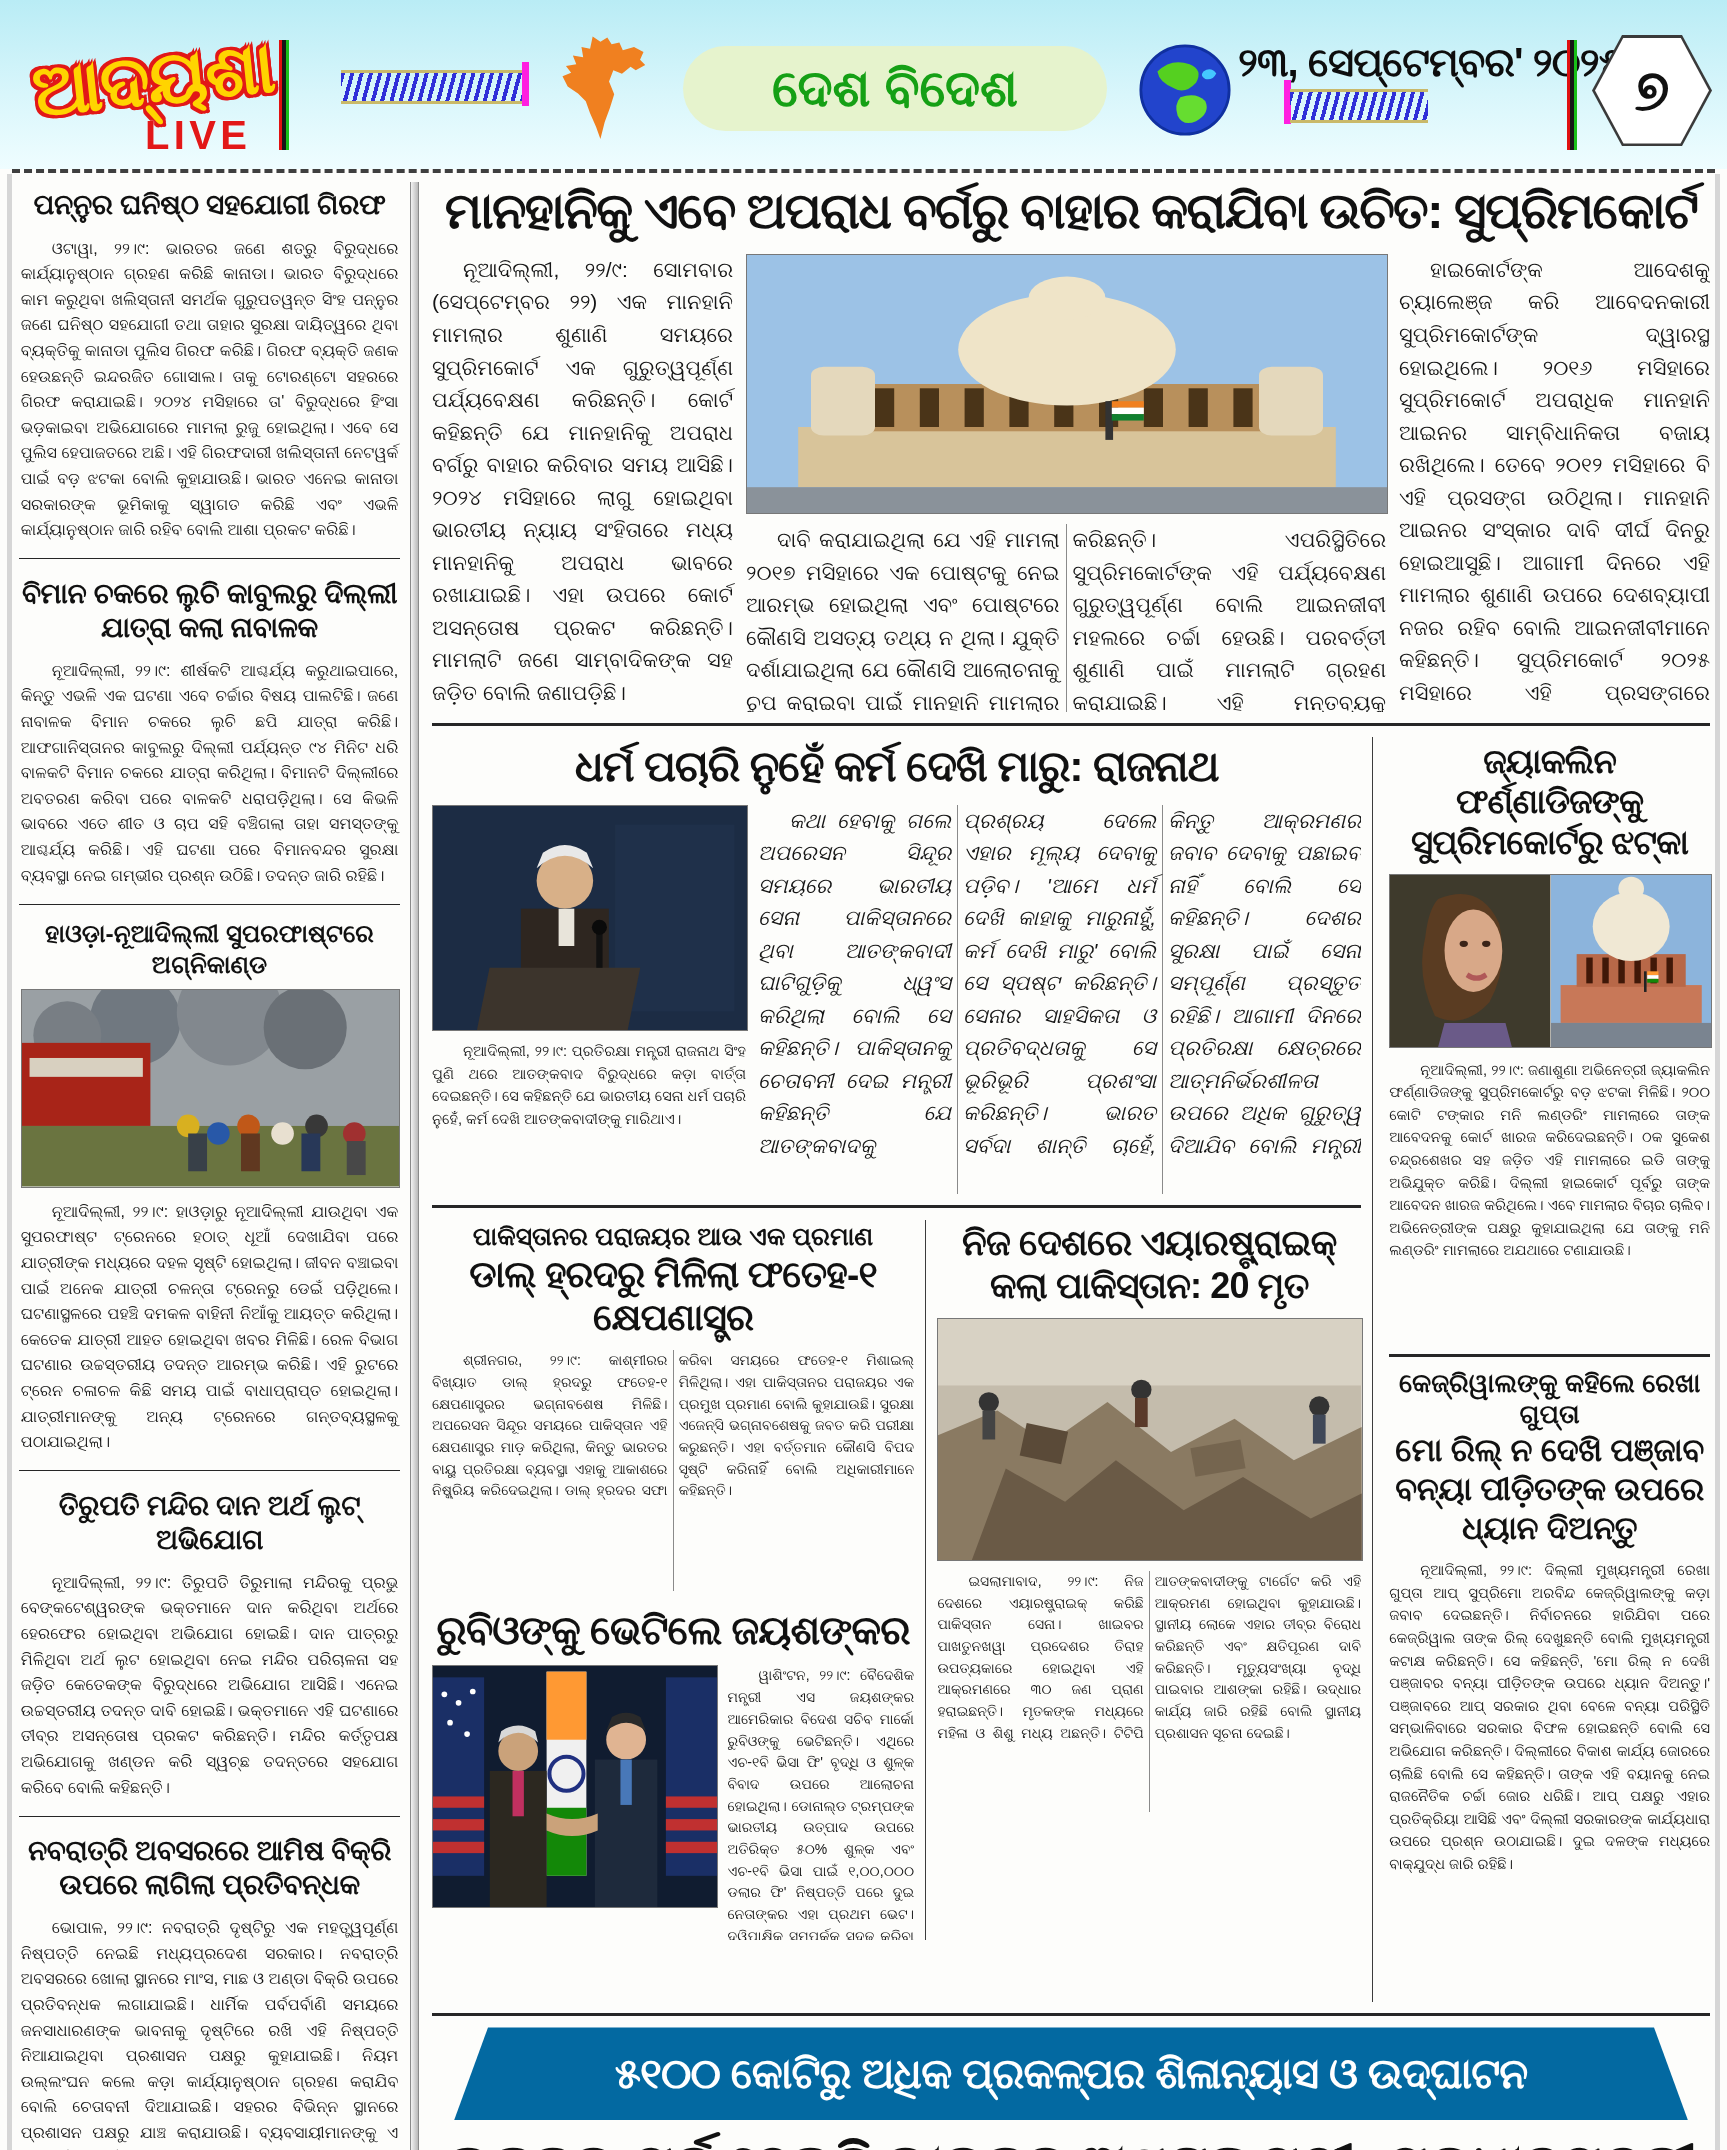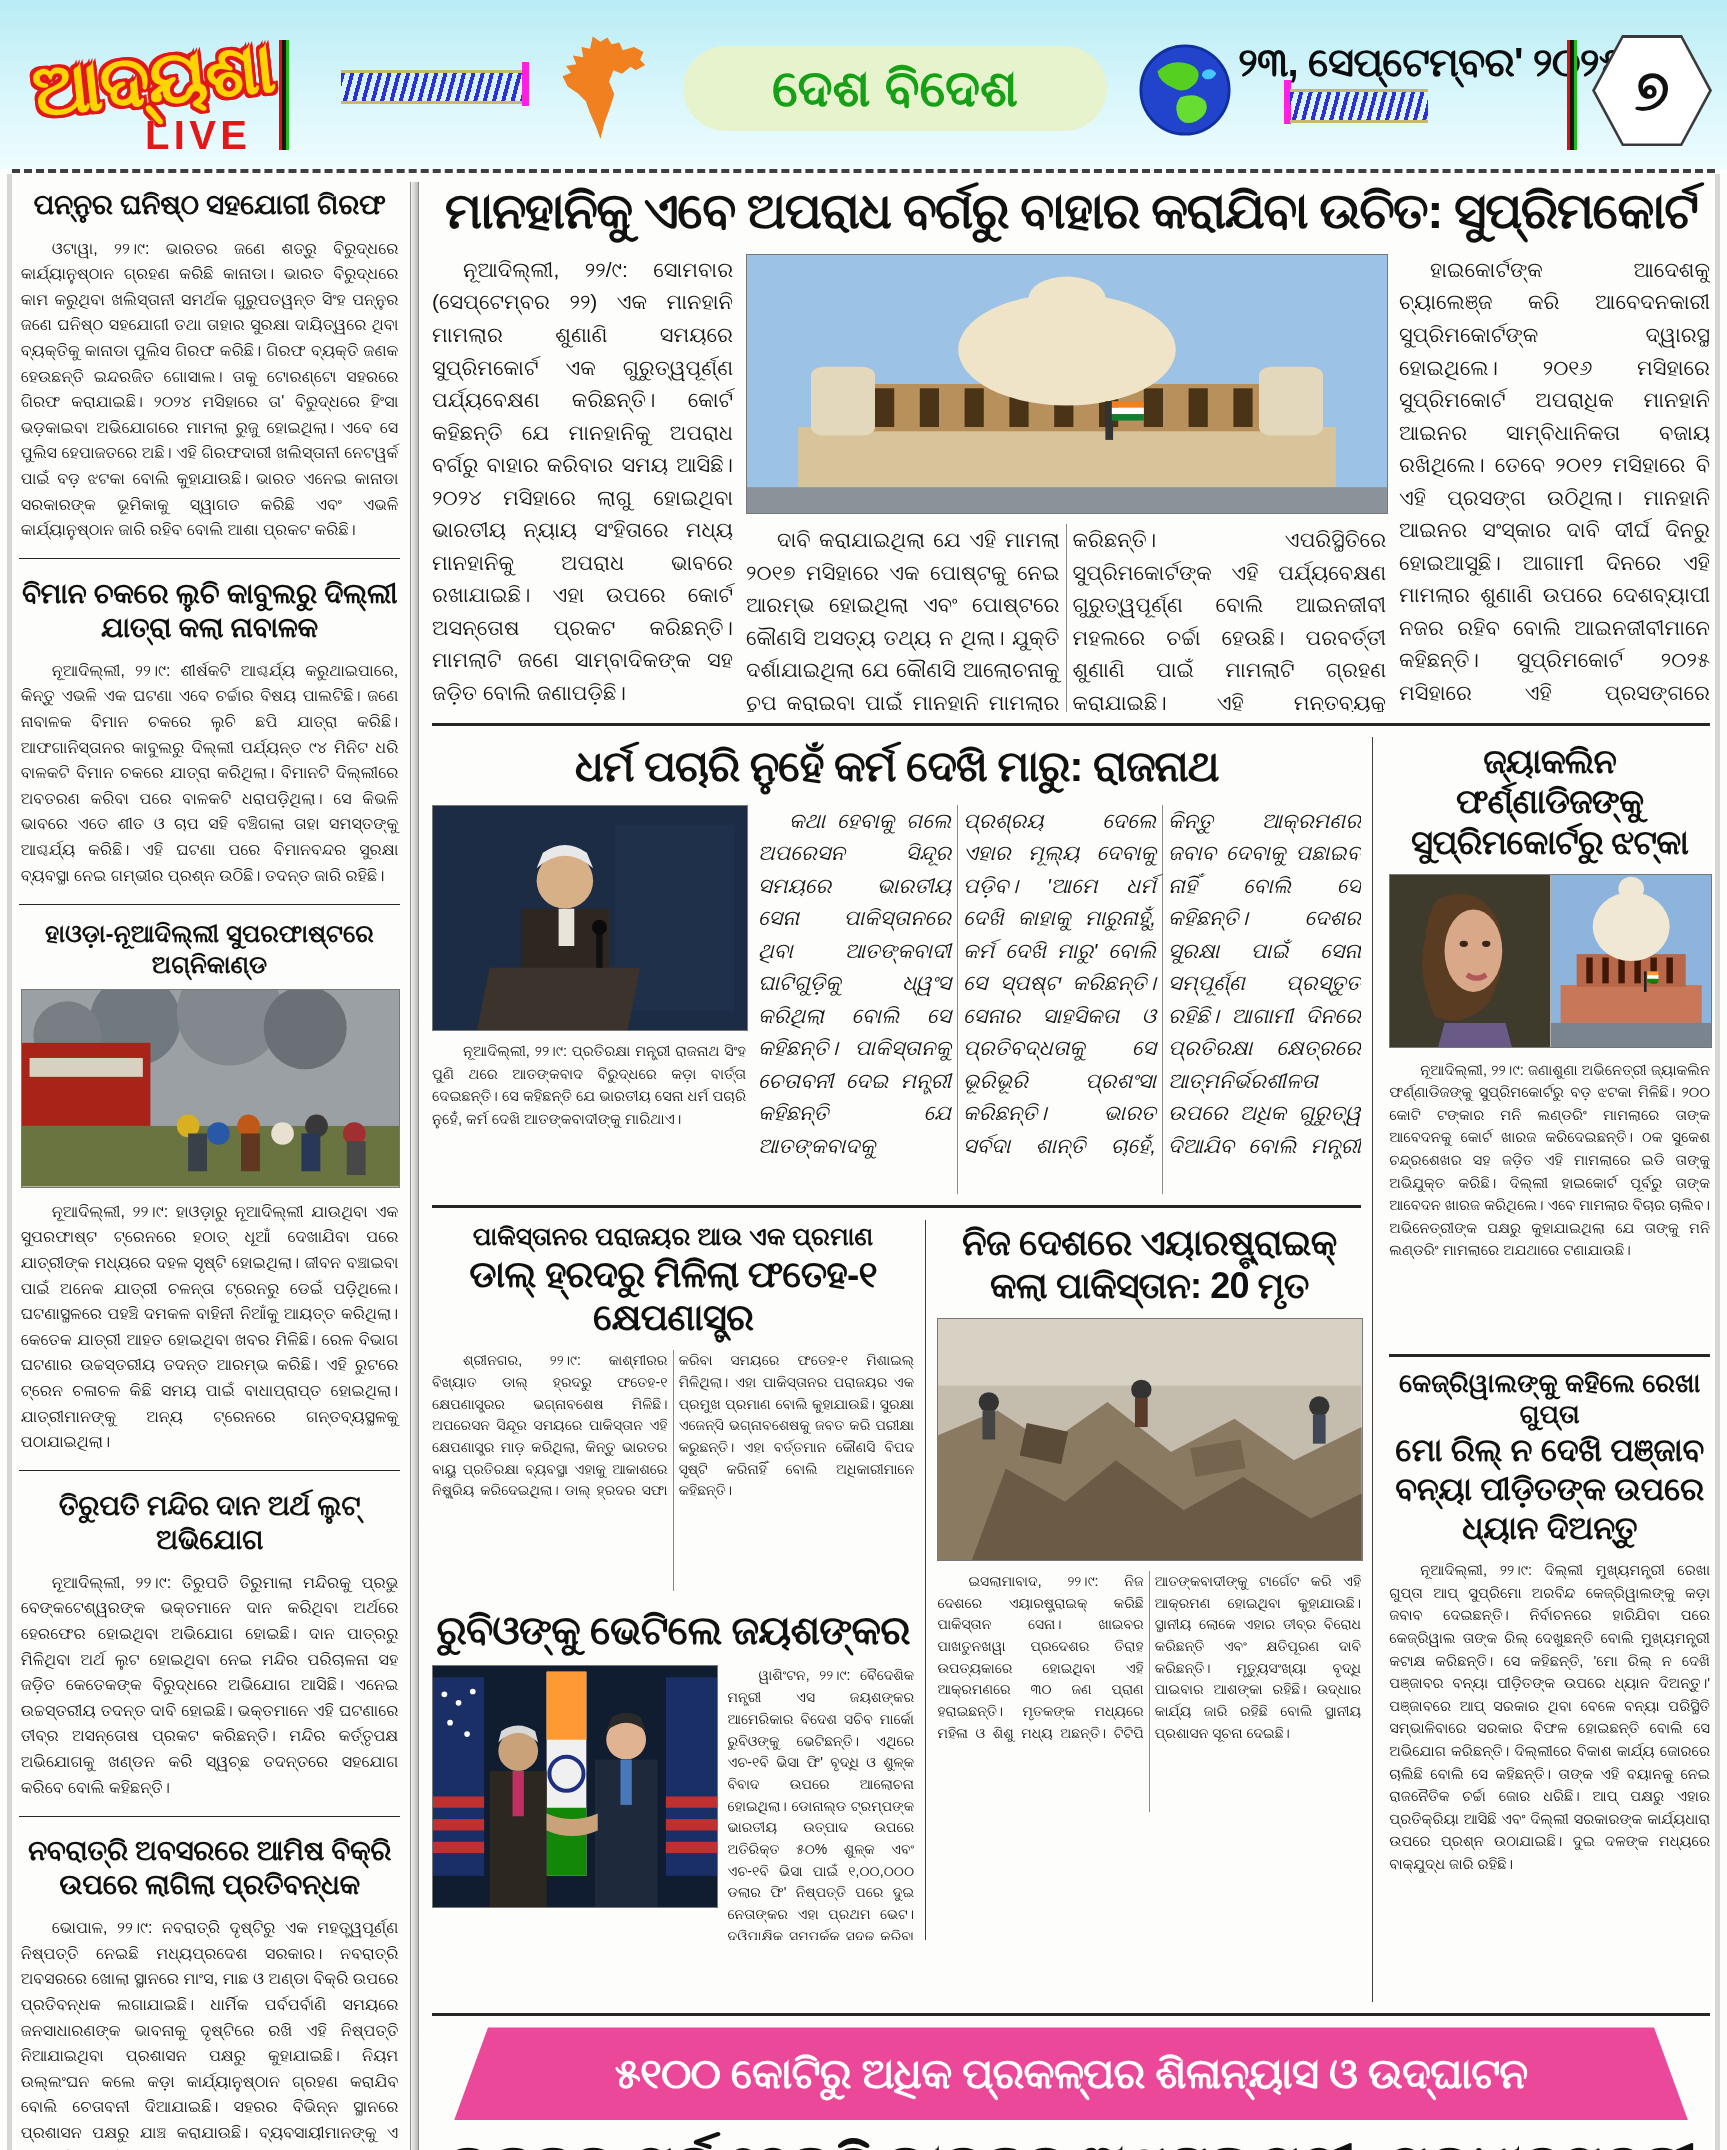--- a/index.html
+++ b/index.html
@@ -107,21 +107,21 @@
   .jac h2{font-size:34px;font-weight:900;text-align:center;letter-spacing:-0.9px;line-height:1.2;margin:3.4px 0 11.2px;}
   .jac-photo{width:100%;height:172px;border:0.9px solid #777;display:flex;}
   .jac-photo svg{width:50%;height:100%;display:block;}
   .jac .body-text{margin-top:10.3px;height:284px;overflow:hidden;font-size:14.6px;}
 
   .rekha .kicker{font-size:26px;font-weight:800;text-align:center;margin:3.4px 0 0.9px;}
   .rekha h2{font-size:32px;font-weight:900;text-align:center;letter-spacing:-0.4px;line-height:1.22;margin:0 0 11.2px;}
   .rekha .body-text{height:443px;overflow:hidden;font-size:14.6px;}
 
   
-  .banner{width:1234px;height:93px;margin:6.9px auto 0;background:#ec4899;
+  .banner{width:1234px;height:93px;margin:6.9px auto 0;background:#0369a1;
     clip-path:polygon(34px 0,calc(100% - 34px) 0,100% 100%,0 100%);
     display:flex;align-items:center;justify-content:center;}
   .banner span{color:#ffffff;font-size:42px;font-weight:900;letter-spacing:-0.9px;}
   .pm-head{font-size:59px;font-weight:900;text-align:center;letter-spacing:-2.2px;margin:12px 0 15.5px;}
 </style>
 </head>
 <body>
 
 <div id="page">
 

